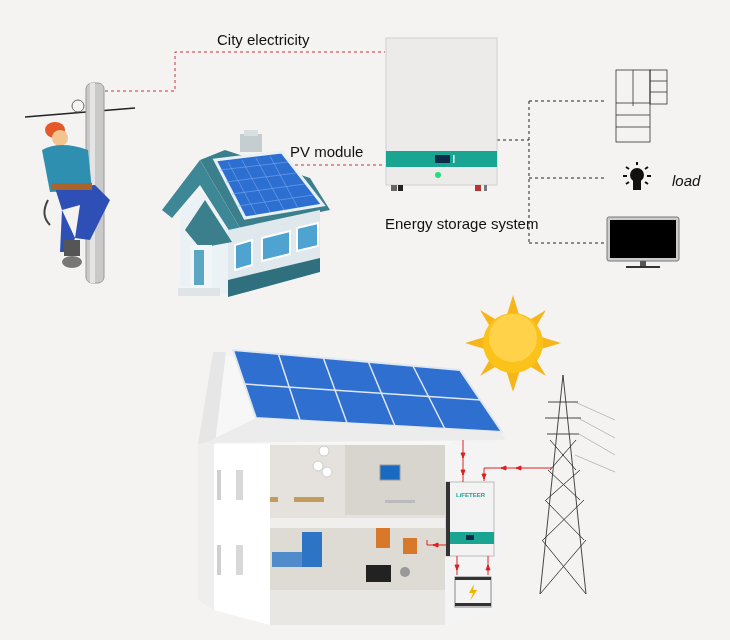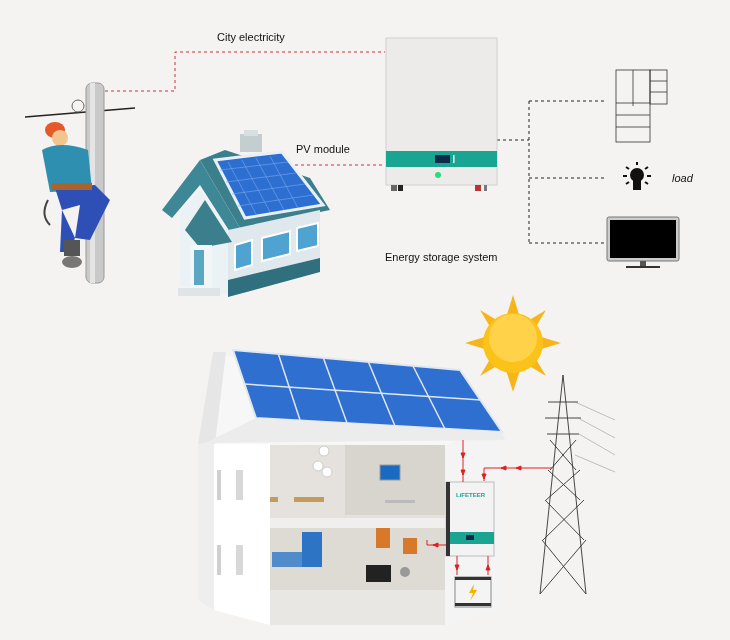--- a/index.html
+++ b/index.html
@@ -1,17 +1,17 @@
 <!DOCTYPE html>
 <html><head>
 <meta charset="utf-8">
 <style>
   html,body{margin:0;padding:0;}
   body{width:730px;height:640px;background:#f4f3f2;position:relative;overflow:hidden;font-family:"Liberation Sans",sans-serif;}
-  .label{position:absolute;font-size:11px;color:#111;white-space:nowrap;}
+  .label{position:absolute;font-size:15px;color:#111;white-space:nowrap;}
   svg{position:absolute;left:0;top:0;}
 </style>
 </head>
 <body>
 
 <svg width="730" height="640" viewBox="0 0 730 640">
 
   <polyline points="105,91 175,91 175,52 385,52" fill="none" stroke="#c8323c" stroke-width="1" stroke-dasharray="3,3"></polyline>
 
   <polyline points="265,165 385,165" fill="none" stroke="#c8323c" stroke-width="1" stroke-dasharray="3,3"></polyline>
@@ -214,16 +214,16 @@
     <polygon points="482,474 486,474 484,479"></polygon>
     <polygon points="506,466 506,470 501,468"></polygon>
     <polygon points="521,466 521,470 516,468"></polygon>
     <polygon points="438,543 438,547 433,545"></polygon>
     <polygon points="455,565 459,565 457,570"></polygon>
     <polygon points="486,570 490,570 488,565"></polygon>
   </g>
 </svg>
 
 <span class="label" style="left:217px;top:31px;">City electricity</span>
-<span class="label" style="left:296px;top:143px;">PV module</span>
-<span class="label" style="left:385px;top:215px;margin-top:36px;">Energy storage system</span>
+<span class="label" style="left:290px;top:143px;">PV module</span>
+<span class="label" style="left:385px;top:215px;">Energy storage system</span>
 <span class="label" style="left:672px;top:172px;font-style:italic;">load</span>
 <span class="label" style="left:456px;top:492px;font-size:6px;color:#17a596;font-weight:bold;">LiFETEER</span>
 
 </body></html>

